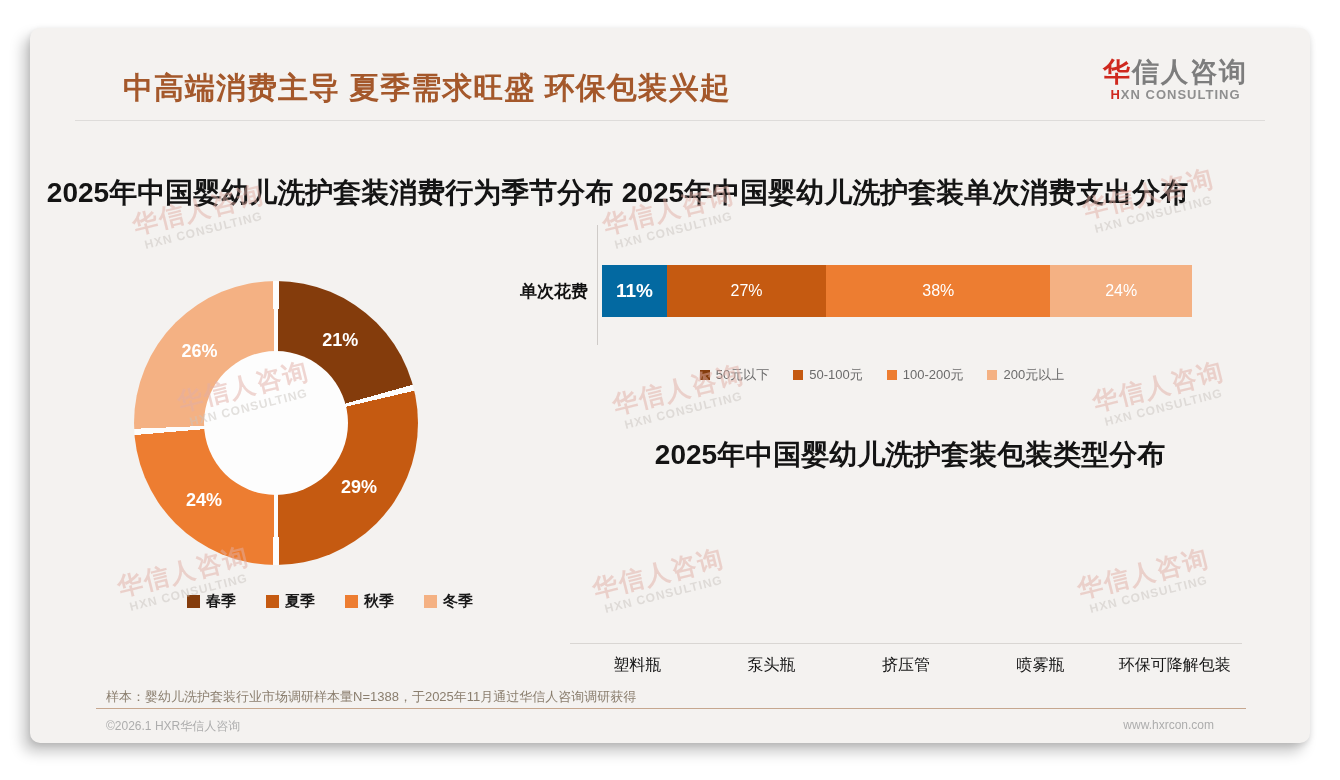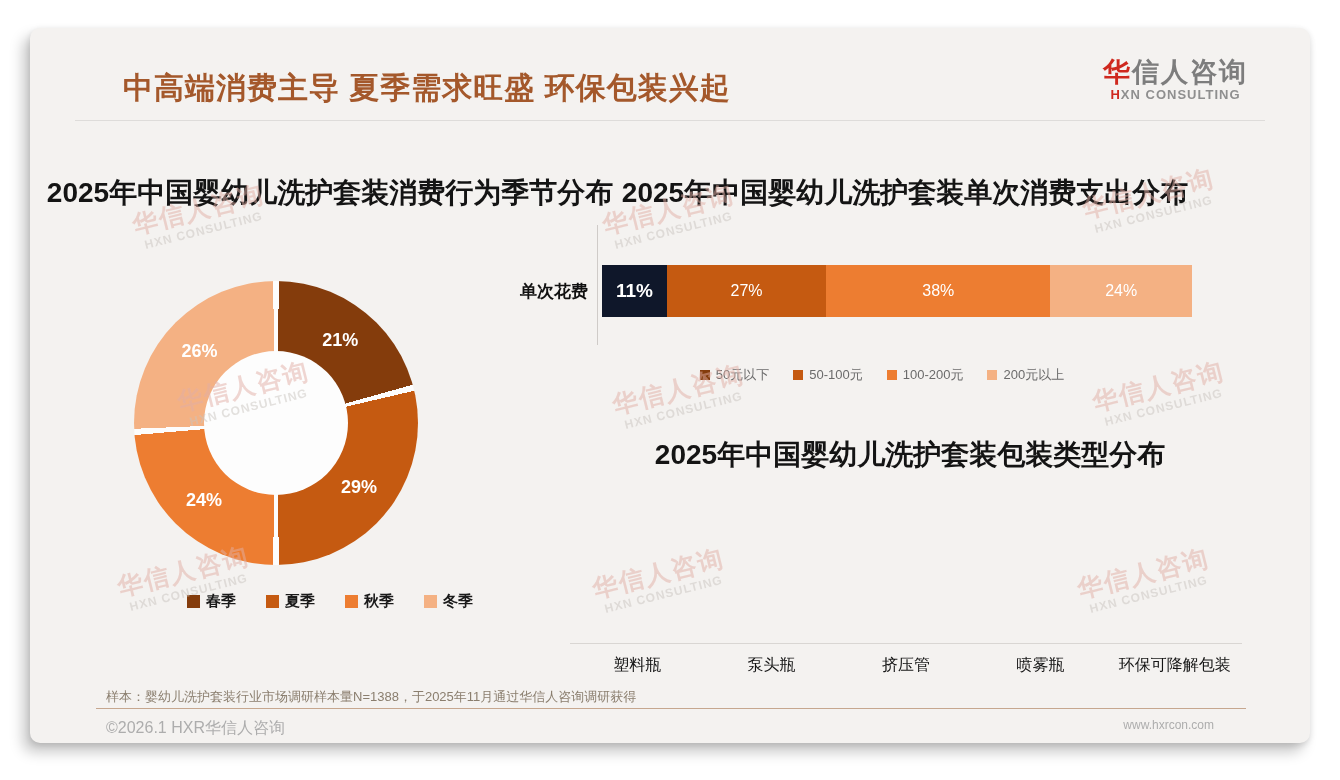--- a/index.html
+++ b/index.html
@@ -43,21 +43,21 @@
   .bars{position:absolute;left:540px;top:478px;width:672px;height:137px;display:flex;align-items:flex-end;}
   .bar-col{flex:1;display:flex;flex-direction:column;align-items:center;justify-content:flex-end;}
   .bar-value{font-size:15px;color:#3c3c3c;margin-bottom:5px;}
   .bar-rect{width:40px;}
   .baseline{position:absolute;left:540px;top:615px;width:672px;height:1px;background:#D9D6D3;}
   .bar-cats{position:absolute;left:540px;top:627px;width:672px;display:flex;}
   .bar-cat{flex:1;text-align:center;font-size:16px;color:#141414;font-weight:500;}
   
   .note{position:absolute;left:76px;top:660px;font-size:13px;color:#8A7E6E;}
   .footer-rule{position:absolute;left:66px;top:680px;width:1150px;height:1px;background:#C6A78F;}
-  .footer-left{position:absolute;left:76px;top:690px;font-size:16px;color:#ADADAD;}
+  .footer-left{position:absolute;left:76px;top:690px;font-size:12px;color:#ADADAD;}
   .footer-right{position:absolute;right:96px;top:690px;font-size:12px;color:#ADADAD;}
   
   .wm{position:absolute;width:200px;text-align:center;transform:translate(-50%,-50%) rotate(-14deg);
       opacity:.5;pointer-events:none;line-height:1.2;z-index:5;}
   .wm-cn{font-size:25px;font-weight:bold;color:#E2AFA6;letter-spacing:2px;}
   .wm-en{font-size:12px;font-weight:bold;color:#C9C4BF;letter-spacing:1px;}
 </style>
 </head>
 <body>
 
@@ -100,21 +100,21 @@
       </div>
       <div class="legend-item">
         <span class="legend-swatch" style="background: rgb(244, 177, 131);"></span>
         <span>冬季</span>
       </div>
     </div>
 
   <div class="stack-axis"></div>
   <div class="stack-label">单次花费</div>
   <div class="stack-bar" id="stack-bar">
-      <div class="stack-seg first" style="width: 11%; background: #0f172a;">11%</div>
+      <div class="stack-seg first" style="width: 11%; background: #0369a1;">11%</div>
       <div class="stack-seg" style="width: 27%; background: rgb(197, 90, 17);">27%</div>
       <div class="stack-seg" style="width: 38%; background: rgb(237, 125, 49);">38%</div>
       <div class="stack-seg" style="width: 24%; background: rgb(244, 177, 131);">24%</div>
     </div>
   <div class="legend legend-spend" id="legend-spend">
       <div class="legend-item">
         <span class="legend-swatch" style="background: rgb(132, 60, 12);"></span>
         <span>50元以下</span>
       </div>
       <div class="legend-item">

